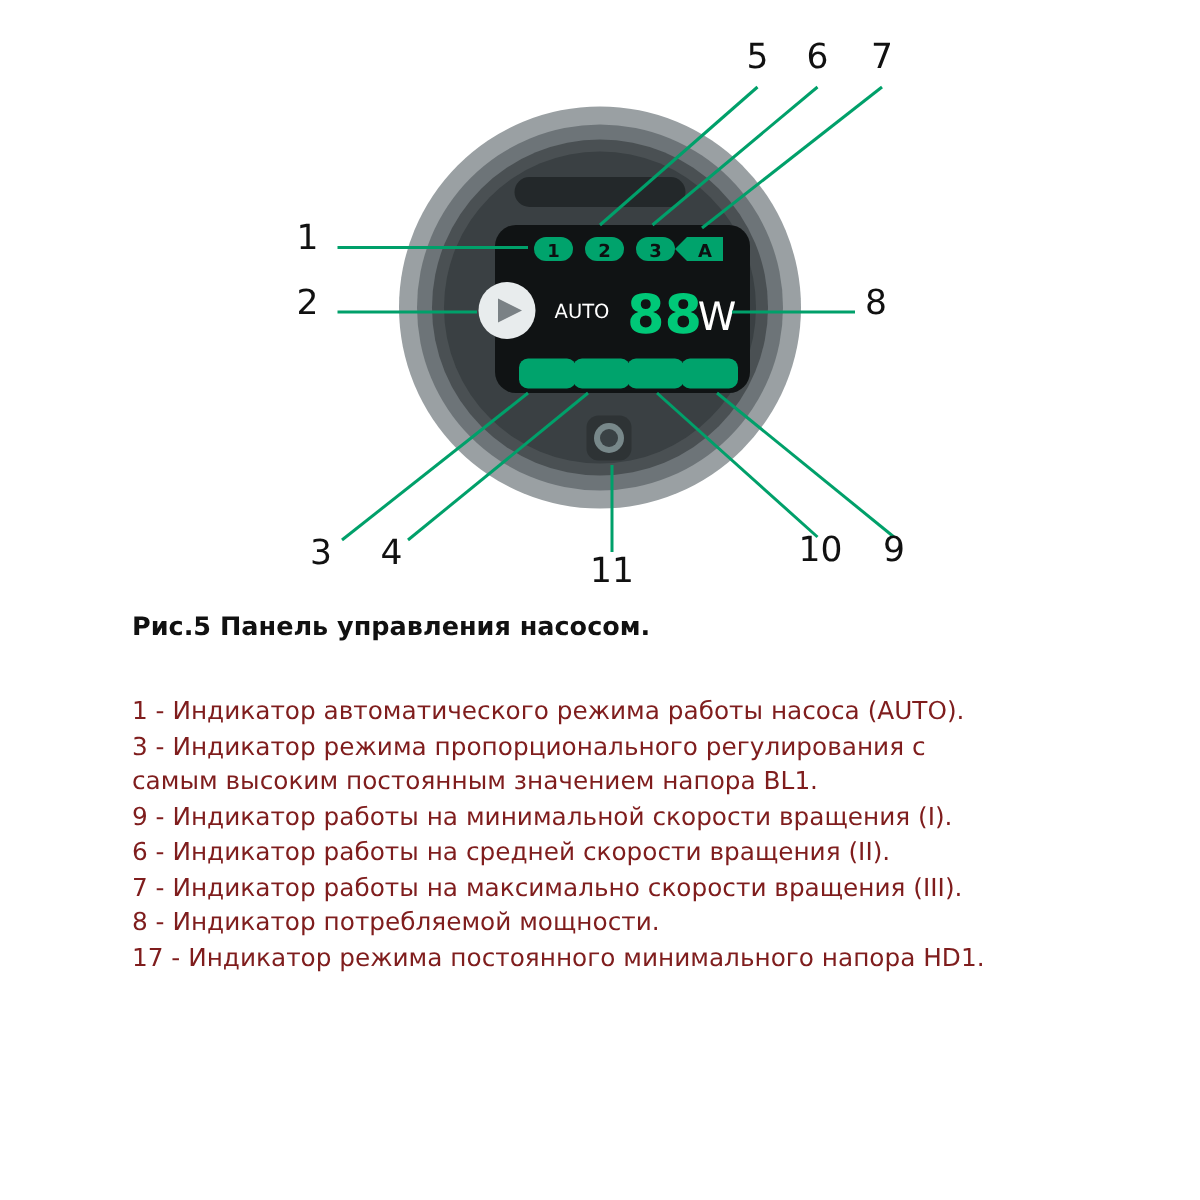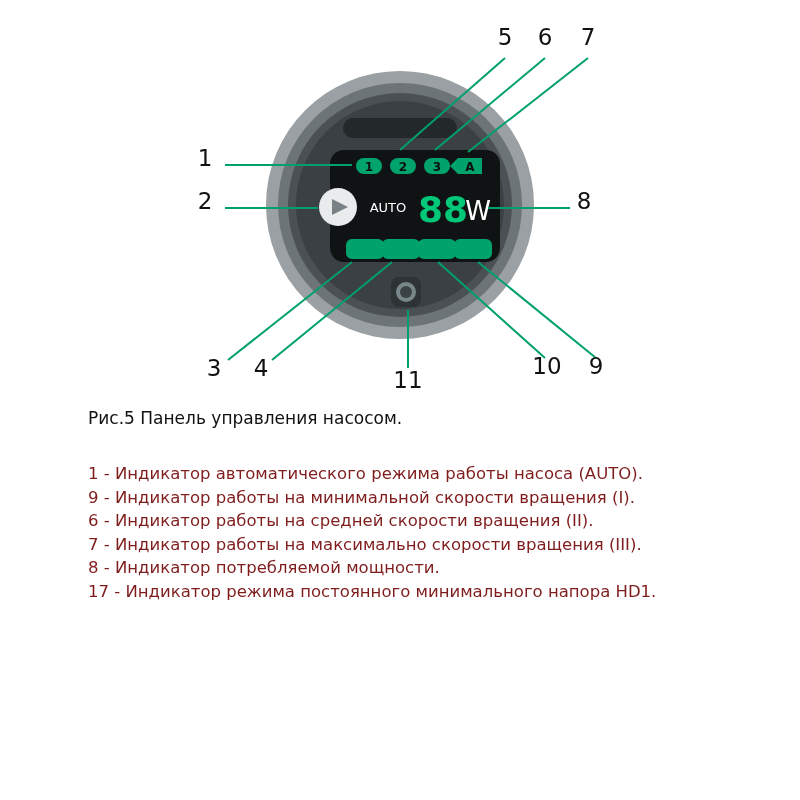--- a/index.html
+++ b/index.html
@@ -28,21 +28,21 @@
   .callout-num {
     font-family: "DejaVu Sans", sans-serif;
     font-size: 23px;
     fill: #111111;
   }
   .caption {
     position: absolute;
     left: 88px;
     top: 408px;
     font-size: 17px;
-    font-weight: normal;
+    font-weight: bold;
     color: #111111;
   }
   .legend {
     position: absolute;
     left: 88px;
     top: 462px;
     width: 700px;
   }
   .legend-item {
     font-size: 16.5px;
@@ -131,18 +131,20 @@
       <text class="callout-num" x="547" y="374" text-anchor="middle">10</text>
       <text class="callout-num" x="408" y="388" text-anchor="middle">11</text>
     </g>
   </svg>
 </div>
 
 <div class="caption">Рис.5 Панель управления насосом.</div>
 
 <div class="legend">
   <p class="legend-item">1 - Индикатор автоматического режима работы насоса (AUTO).</p>
+  <p class="legend-item">3 - Индикатор режима пропорционального регулирования с
+самым высоким постоянным значением напора BL1.</p>
   <p class="legend-item">9 - Индикатор работы на минимальной скорости вращения (I).</p>
   <p class="legend-item">6 - Индикатор работы на средней скорости вращения (II).</p>
   <p class="legend-item">7 - Индикатор работы на максимально скорости вращения (III).</p>
   <p class="legend-item">8 - Индикатор потребляемой мощности.</p>
   <p class="legend-item">17 - Индикатор режима постоянного минимального напора HD1.</p>
 </div>
 
 </body></html>

